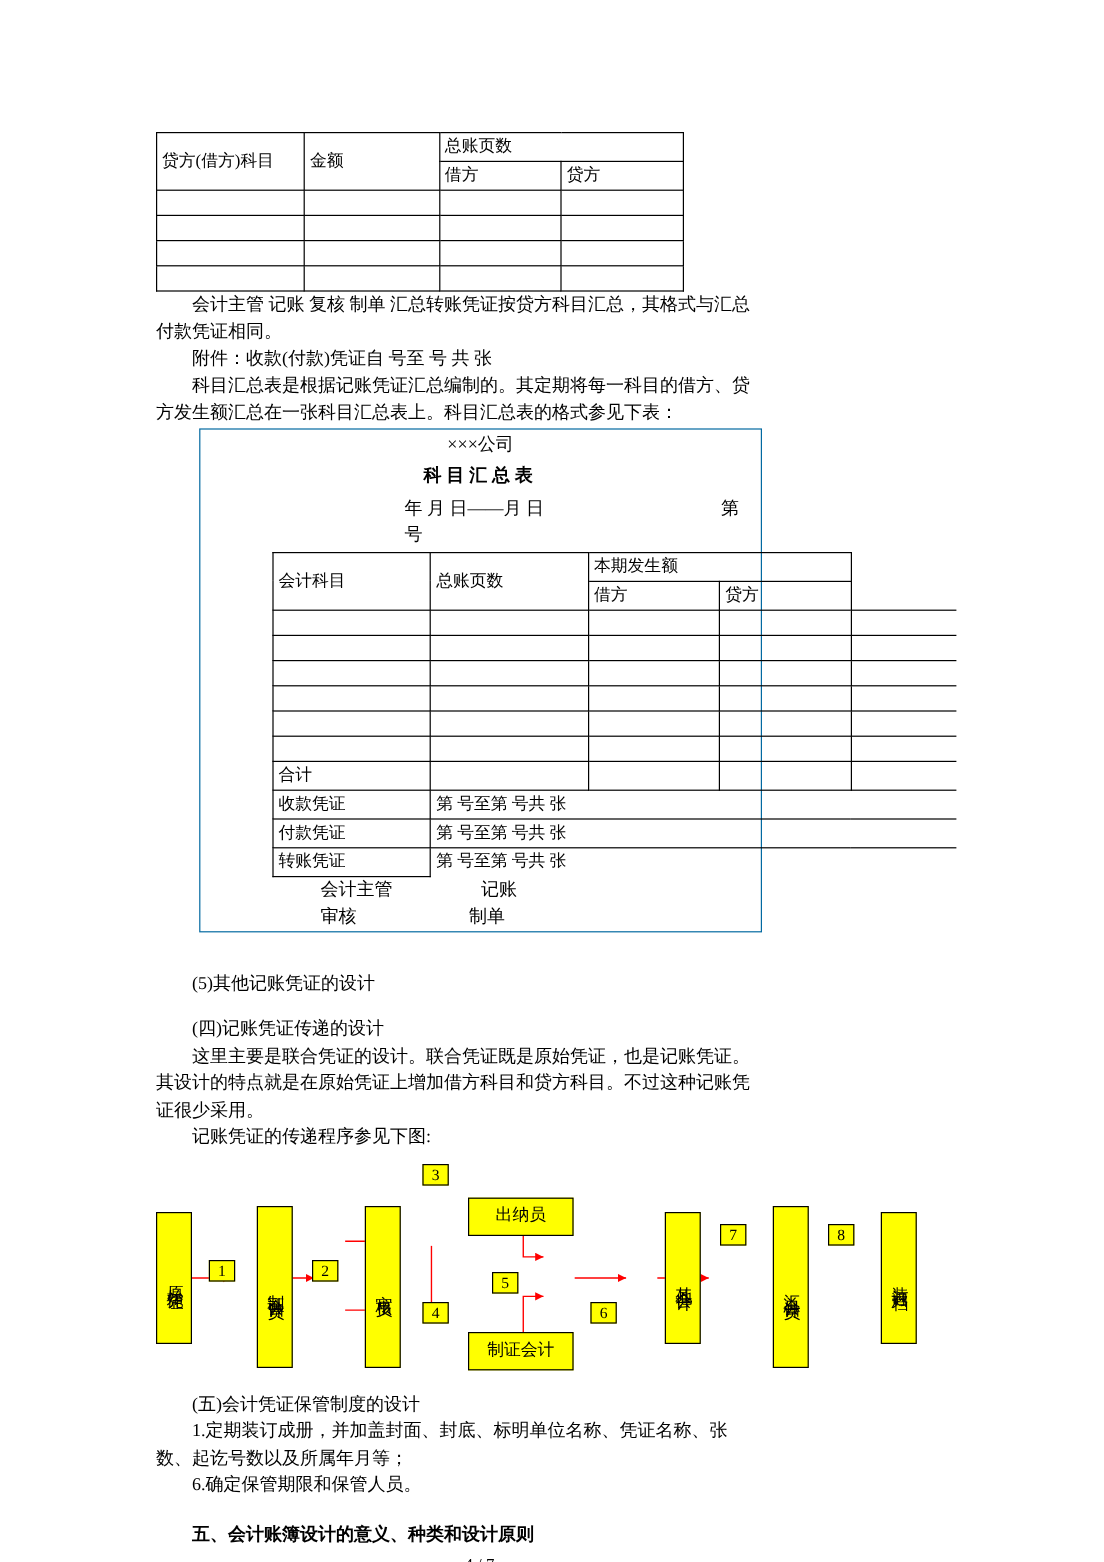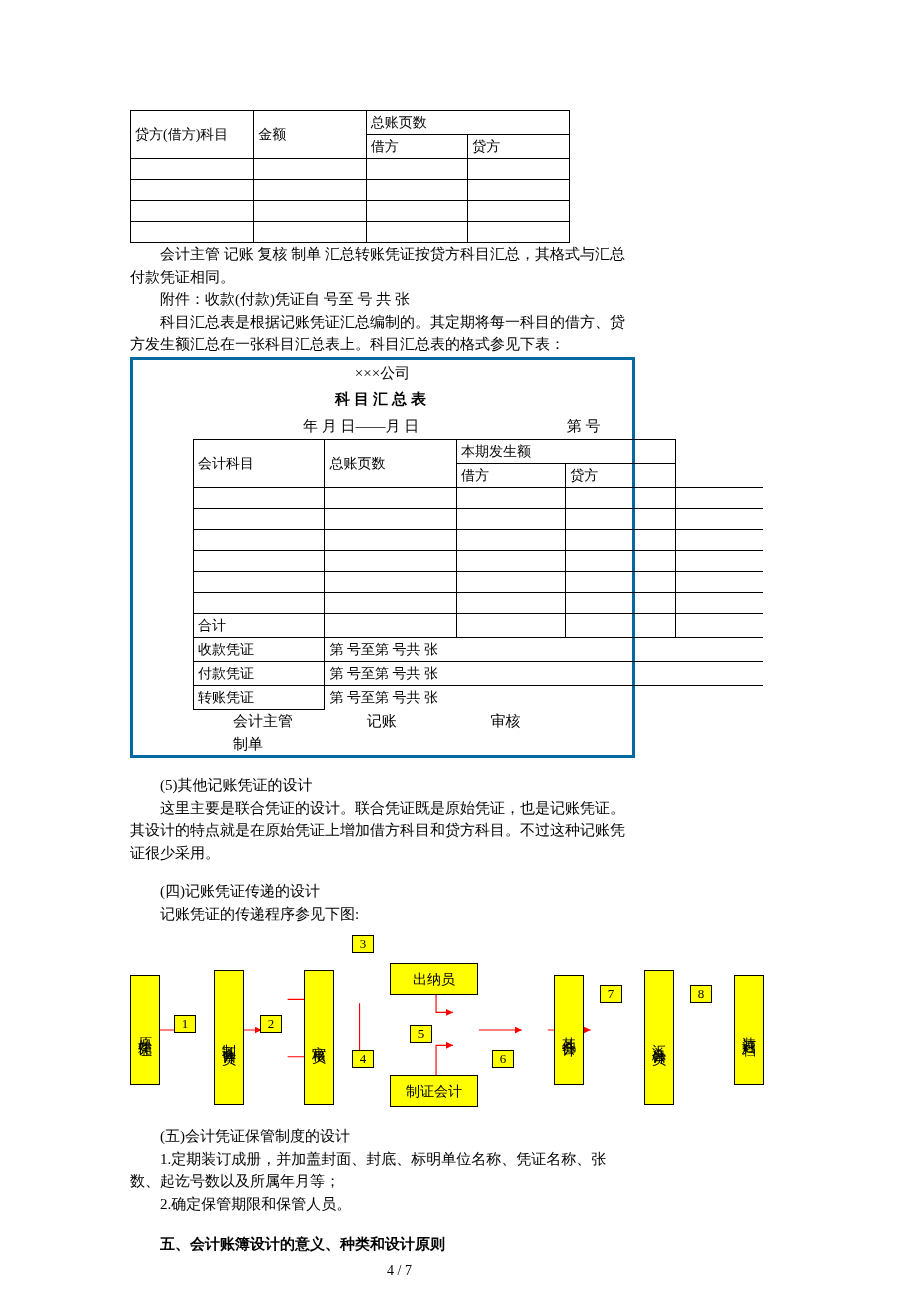--- a/index.html
+++ b/index.html
@@ -24,22 +24,23 @@
   }
   table.blackcell td, table.blackcell th {
     border: 1px solid #000;
     padding: 1px 4px;
     font-weight: normal;
     text-align: left;
     height: 18px;
   }
   .t1 { width: 440px; }
   .bluebox {
-    border: 3px solid #0369a1;
+    border: 1px solid #0369a1;
     margin-top: 1px;
+    margin-left: 36px;
   }
   .bluebox .title-row { text-align: center; padding: 2px; }
   .bluebox .title-row.spaced { letter-spacing: 4px; font-weight: bold;}
   .bluebox .hdr-row { padding: 2px 0 2px 170px; }
   .t2 {
     margin-left: 60px;
     width: 570px;
   }
   .sig-row { padding-left: 100px; }
   .sig-row span { display:inline-block; }
@@ -222,24 +223,24 @@
   </tbody>
       </table>
   <div class="sig-row">
     <span style="width:130px">会计主管</span>
     <span style="width:120px">记账</span>
     <span style="width:120px">审核</span>
     <span>制单</span>
   </div>
 </div>
 
-<p class="para indent" style="margin-top:16px">(5)其他记账凭证的设计</p>
+<p class="para indent" style="margin-top:32px">(5)其他记账凭证的设计</p>
+<p class="para indent" style="margin-top:16px">(四)记账凭证传递的设计</p>
+
 <p class="para indent">这里主要是联合凭证的设计。联合凭证既是原始凭证，也是记账凭证。其设计的特点就是在原始凭证上增加借方科目和贷方科目。不过这种记账凭证很少采用。</p>
-
-<p class="para indent" style="margin-top:16px">(四)记账凭证传递的设计</p>
 <p class="para indent">记账凭证的传递程序参见下图:</p>
 
 <div class="flow-wrap">
   <svg class="arrows" viewBox="0 0 660 190">
     <defs>
       <marker id="ah" markerWidth="8" markerHeight="8" refX="6" refY="3" orient="auto">
         <path d="M0,0 L6,3 L0,6 Z" fill="#ff0000"></path>
       </marker>
     </defs>
 
@@ -282,19 +283,19 @@
   <div class="num" style="left:470px; top:50px">7</div>
 
   <div class="node vnode" style="left:514px; top:35px; width:30px; height:135px">汇总会计员</div>
   <div class="num" style="left:560px; top:50px">8</div>
 
   <div class="node vnode" style="left:604px; top:40px; width:30px; height:110px">装订归档</div>
 </div>
 
 <p class="para indent" style="margin-top:0">(五)会计凭证保管制度的设计</p>
 <p class="para indent">1.定期装订成册，并加盖封面、封底、标明单位名称、凭证名称、张数、起讫号数以及所属年月等；</p>
-<p class="para indent">2.确定保管期限和保管人员。</p>
+<p class="para indent">6.确定保管期限和保管人员。</p>
 
 <p class="sec-title">五、会计账簿设计的意义、种类和设计原则</p>
 
 <div class="footer">4 / 7</div>
 
 </div>
 
 </body></html>

